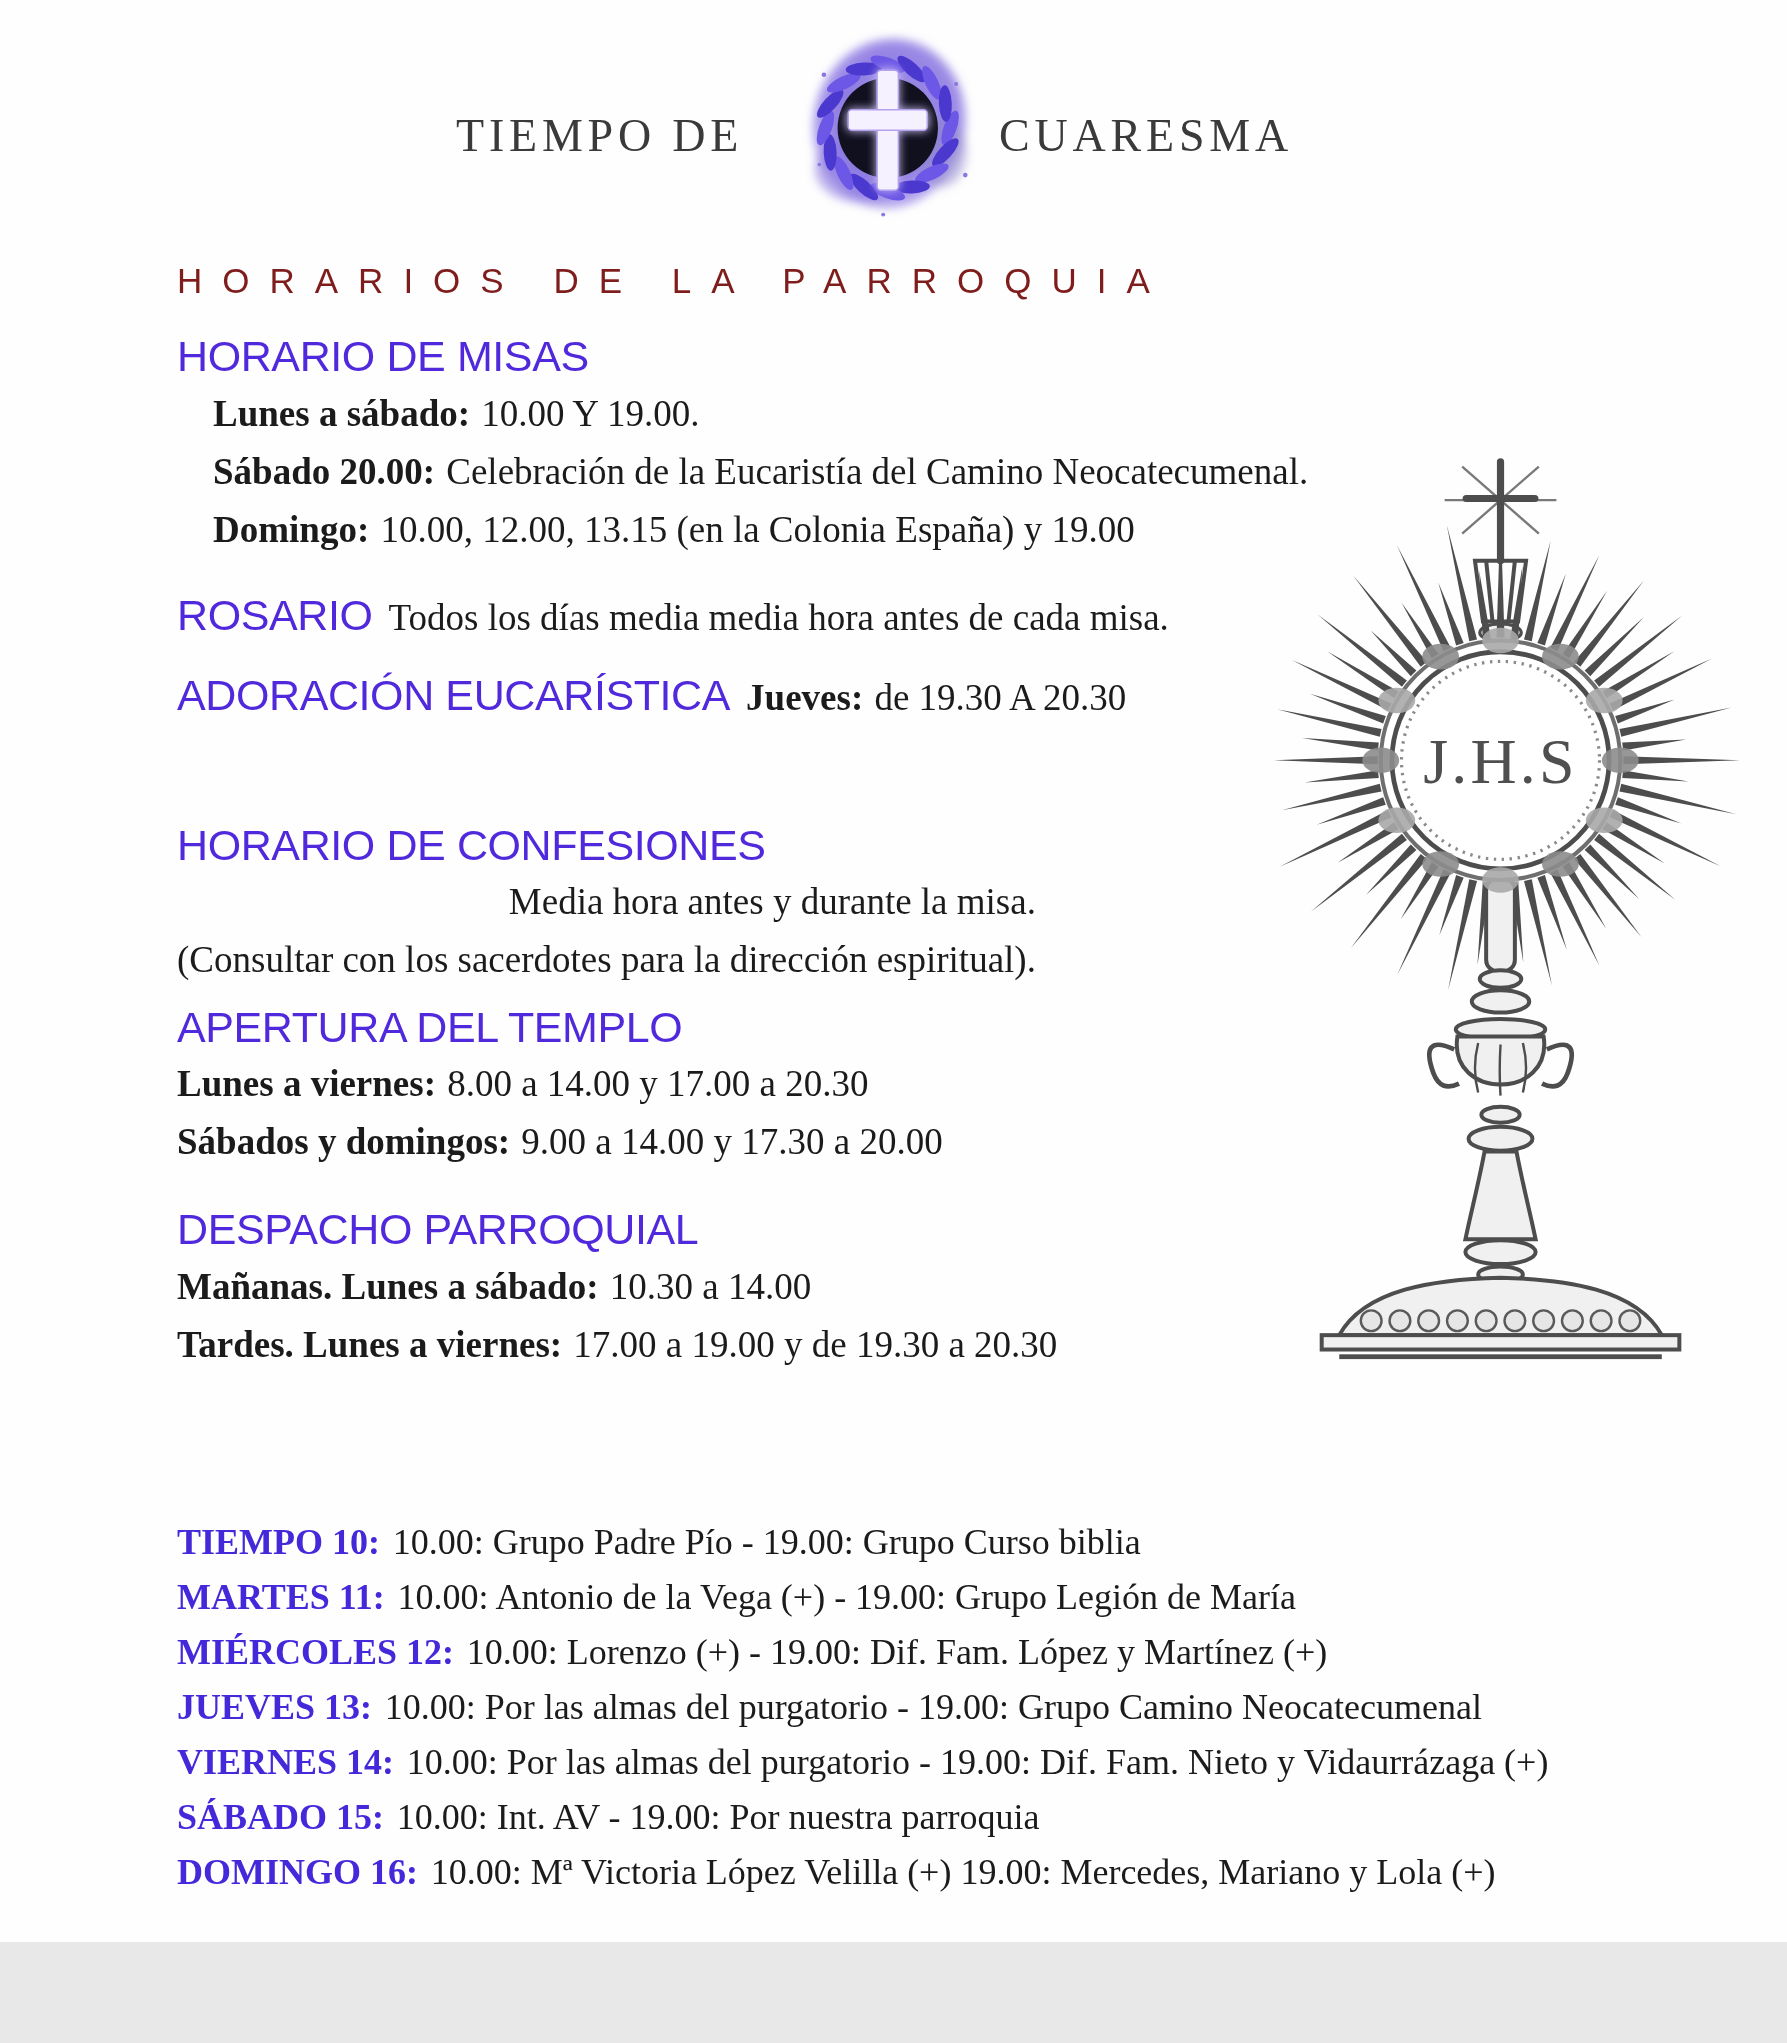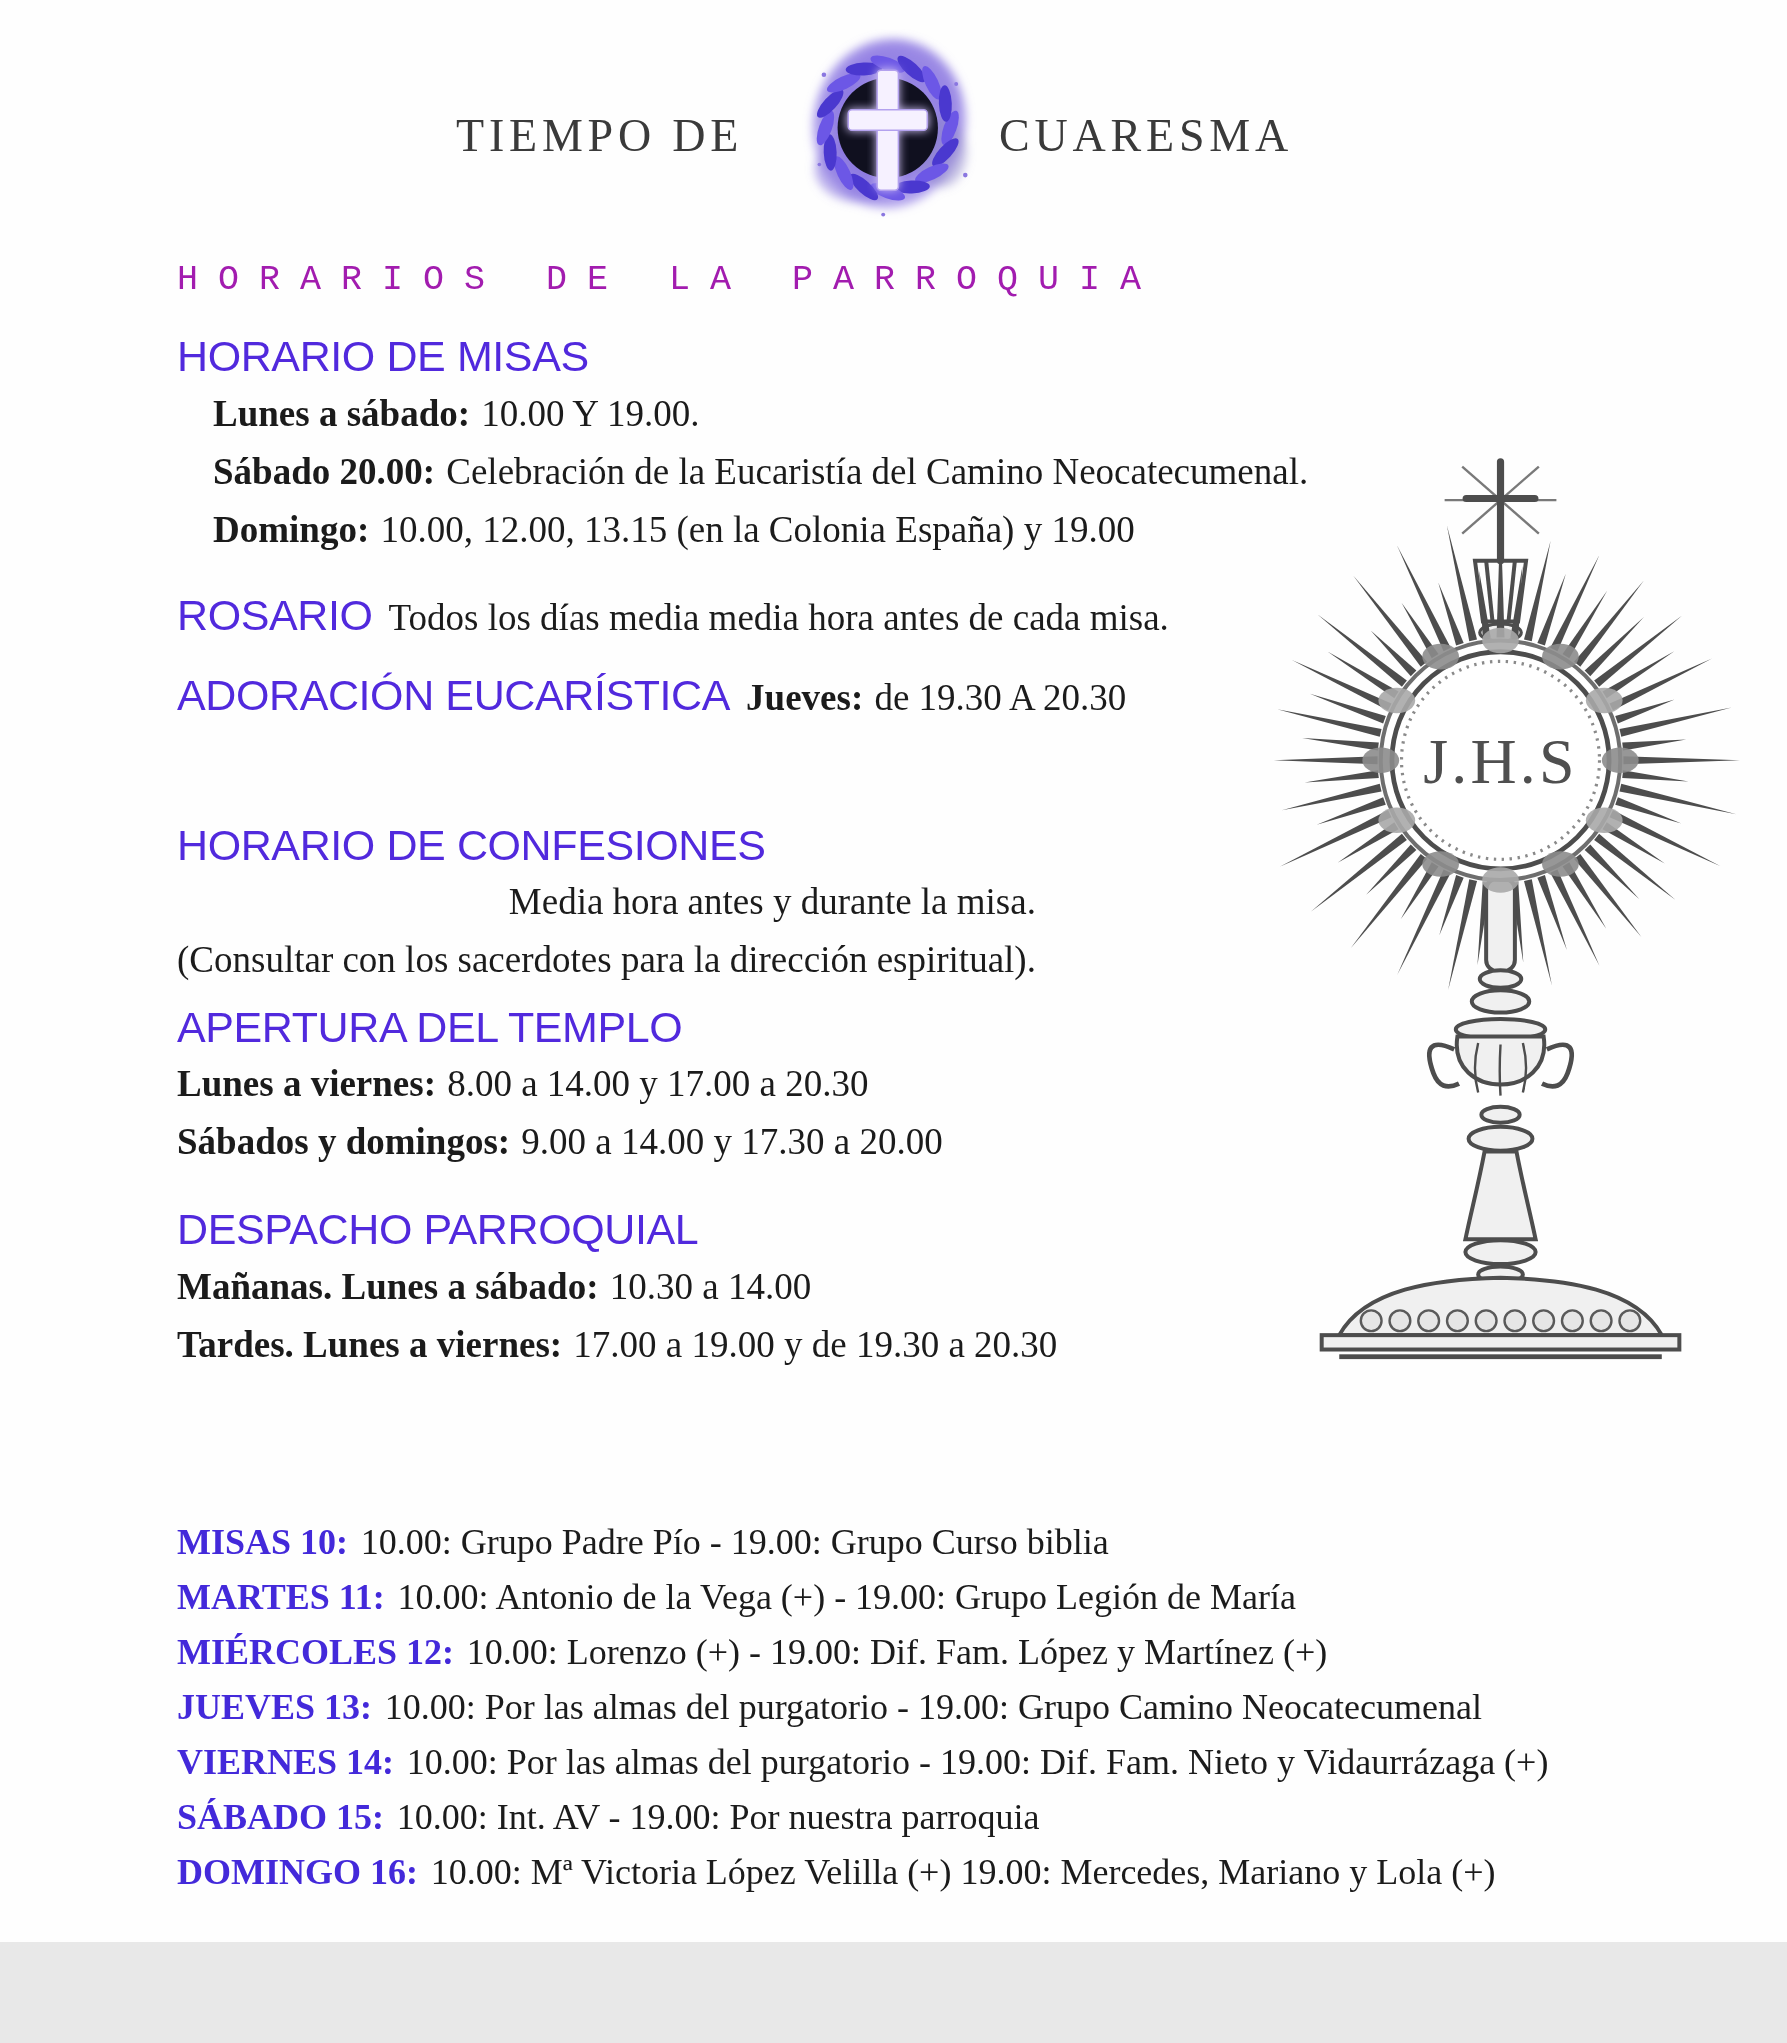--- a/index.html
+++ b/index.html
@@ -9,22 +9,22 @@
   }
   
   .mast-text{
     position:absolute;font-family:"Liberation Serif",serif;font-size:46px;
     letter-spacing:4.8px;color:#3a3a3a;white-space:nowrap;line-height:1;
   }
   .lent-logo{position:absolute;left:792px;top:29px;width:190px;height:201px;}
   
   .gold{
     position:absolute;left:177px;
-    font-family:Liberation Mono, monospace;font-size:35px;font-weight:400;
-    letter-spacing:20px;color:#a21caf;white-space:nowrap;line-height:1;
+    font-family:Liberation Sans, sans-serif;font-size:35px;font-weight:400;
+    letter-spacing:20px;color:#7f1d1d;white-space:nowrap;line-height:1;
   }
   
   .phead{
     font-family:"Liberation Sans",sans-serif;font-size:43px;font-weight:400;
     color:#5129dd;white-space:nowrap;line-height:1;letter-spacing:-0.4px;
   }
   .phead-block{position:absolute;left:177px;}
   
   .line{font-size:37px;line-height:58px;white-space:nowrap;}
   .lines{position:absolute;left:177px;}
@@ -274,21 +274,21 @@
       <span class="lbl">Mañanas. Lunes a sábado:</span><span>10.30 a 14.00</span>
     </div>
     <div class="line">
       <span class="lbl">Tardes. Lunes a viernes:</span><span>17.00 a 19.00 y de 19.30 a 20.30</span>
     </div>
   </div>
 
 
   <div class="intent-list" style="top:1515px;">
     <div class="intent-line">
-      <span class="day">MISAS 10:</span><span>10.00: Grupo Padre Pío - 19.00: Grupo Curso biblia</span>
+      <span class="day">TIEMPO 10:</span><span>10.00: Grupo Padre Pío - 19.00: Grupo Curso biblia</span>
     </div>
     <div class="intent-line">
       <span class="day">MARTES 11:</span><span>10.00: Antonio de la Vega (+) - 19.00: Grupo Legión de María</span>
     </div>
     <div class="intent-line">
       <span class="day">MIÉRCOLES 12:</span><span>10.00: Lorenzo (+) - 19.00: Dif. Fam. López y Martínez (+)</span>
     </div>
     <div class="intent-line">
       <span class="day">JUEVES 13:</span><span>10.00: Por las almas del purgatorio - 19.00: Grupo Camino Neocatecumenal</span>
     </div>

